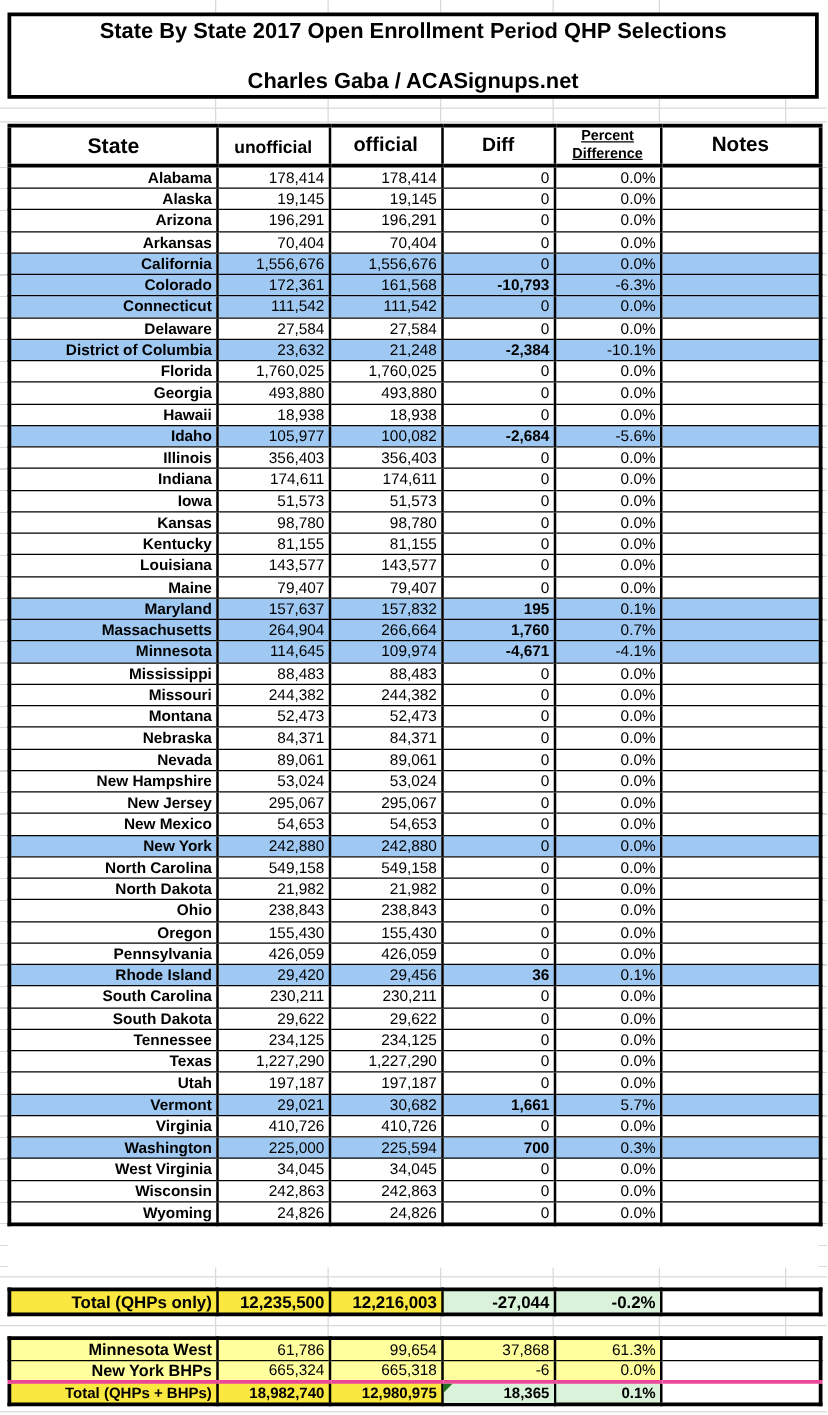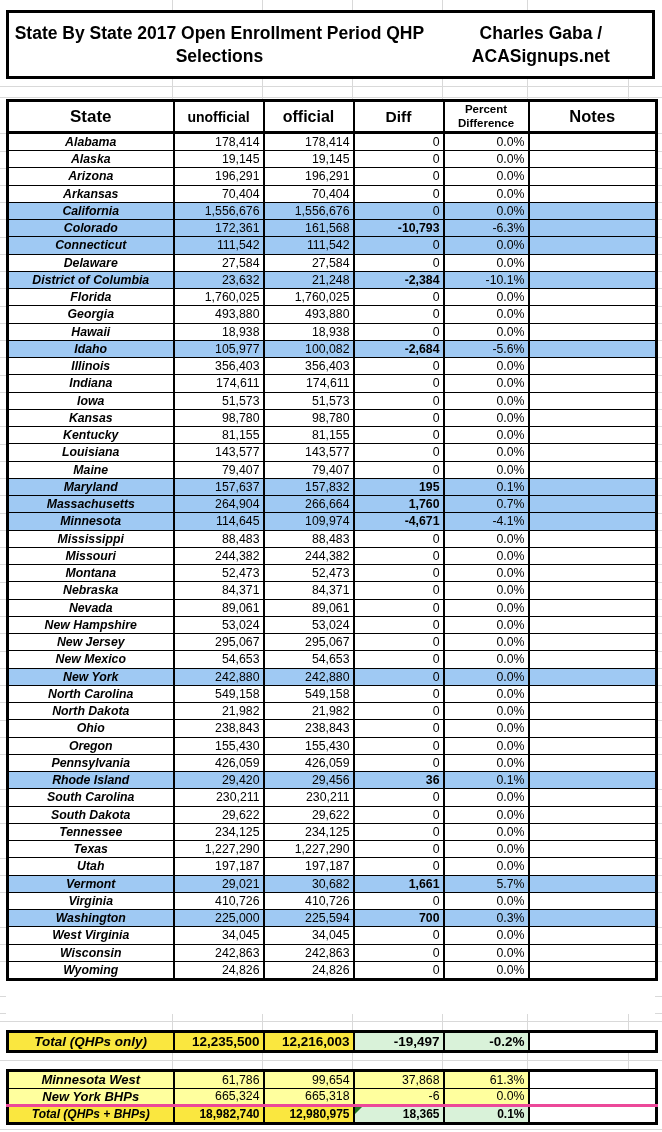--- a/index.html
+++ b/index.html
@@ -5,38 +5,38 @@
   html,body{margin:0;padding:0;background:#fff;}
   .sheet{position:relative;width:662px;height:1132px;background:#fff;overflow:hidden;
          font-family:"Liberation Sans",sans-serif;color:#000;}
   
   .gl-h{position:absolute;left:0;width:662px;height:1px;background:#d9d9d9;}
   .gl-v{position:absolute;width:1px;background:#d9d9d9;}
   .margin-grid{position:absolute;background:repeating-linear-gradient(
       to bottom, transparent 0, transparent 16.25px, #d9d9d9 16.25px, #d9d9d9 17.25px);}
   
   #title-box{position:absolute;left:6px;top:10px;width:643px;height:63px;
-    border:3px solid #000;display:flex;flex-direction:row;justify-content:space-between;
+    border:3px solid #000;display:flex;flex-direction:column;justify-content:space-between;
     align-items:center;text-align:center;font-weight:bold;font-size:17.5px;line-height:1.3;}
   
   table{border-collapse:collapse;table-layout:fixed;position:absolute;left:6px;}
   #main{top:99px;width:649px;}
   #main th{border:2px solid #000;font-weight:bold;text-align:center;padding:0;height:29px;}
   #main td{border:1px solid #000;border-left-width:2px;border-right-width:2px;padding:0 3px;}
   #main{border:3px solid #000;}
   #main thead th{border-bottom:3px solid #000;border-top:3px solid #000;}
   th.h-state{font-size:17px;}
   th.h-unofficial{font-size:14px;}
   th.h-official{font-size:16px;}
   th.h-diff{font-size:15.5px;}
-  th.h-pct{font-size:11.5px;line-height:1.18;}
+  th.h-pct{font-size:11.5px;line-height:1.18;text-decoration:underline;}
   th.h-notes{font-size:16.5px;}
   #main tbody tr{height:17.25px;}
   #main td{font-size:12.3px;line-height:16px;white-space:nowrap;overflow:hidden;}
-  .c-state{text-align:center;font-weight:bold;font-style:italic;}
+  .c-state{text-align:right;font-weight:bold;}
   .c-num{text-align:right;}
   .bold{font-weight:bold;}
   tr.hl td{background:#9fc9f3;}
   
   #total-qhp{top:1030px;width:649px;border:3px solid #000;}
   #total-qhp td{border:2px solid #000;height:17px;padding:0 3px;font-weight:bold;
     font-size:13.5px;white-space:nowrap;}
   #bhp{top:1069px;width:649px;border:3px solid #000;}
   #bhp td{border:1px solid #000;border-left-width:2px;border-right-width:2px;
     padding:0 3px;font-size:12.3px;white-space:nowrap;}
@@ -569,21 +569,21 @@
         <col style="width:90px">
       <col style="width:90px">
         <col style="width:85px">
         <col style="width:128px">
     </colgroup>
     <tbody>
       <tr>
         <td class="c-state y-bright">Total (QHPs only)</td>
         <td class="c-num y-bright">12,235,500</td>
         <td class="c-num y-bright">12,216,003</td>
-        <td class="c-num g-pale">-19,497</td>
+        <td class="c-num g-pale">-27,044</td>
         <td class="c-num g-pale">-0.2%</td>
         <td class="cell-note"></td>
       </tr>
     </tbody>
   </table>
 
   <table id="bhp">
     <colgroup>
       <col style="width:166px">
         <col style="width:90px">

